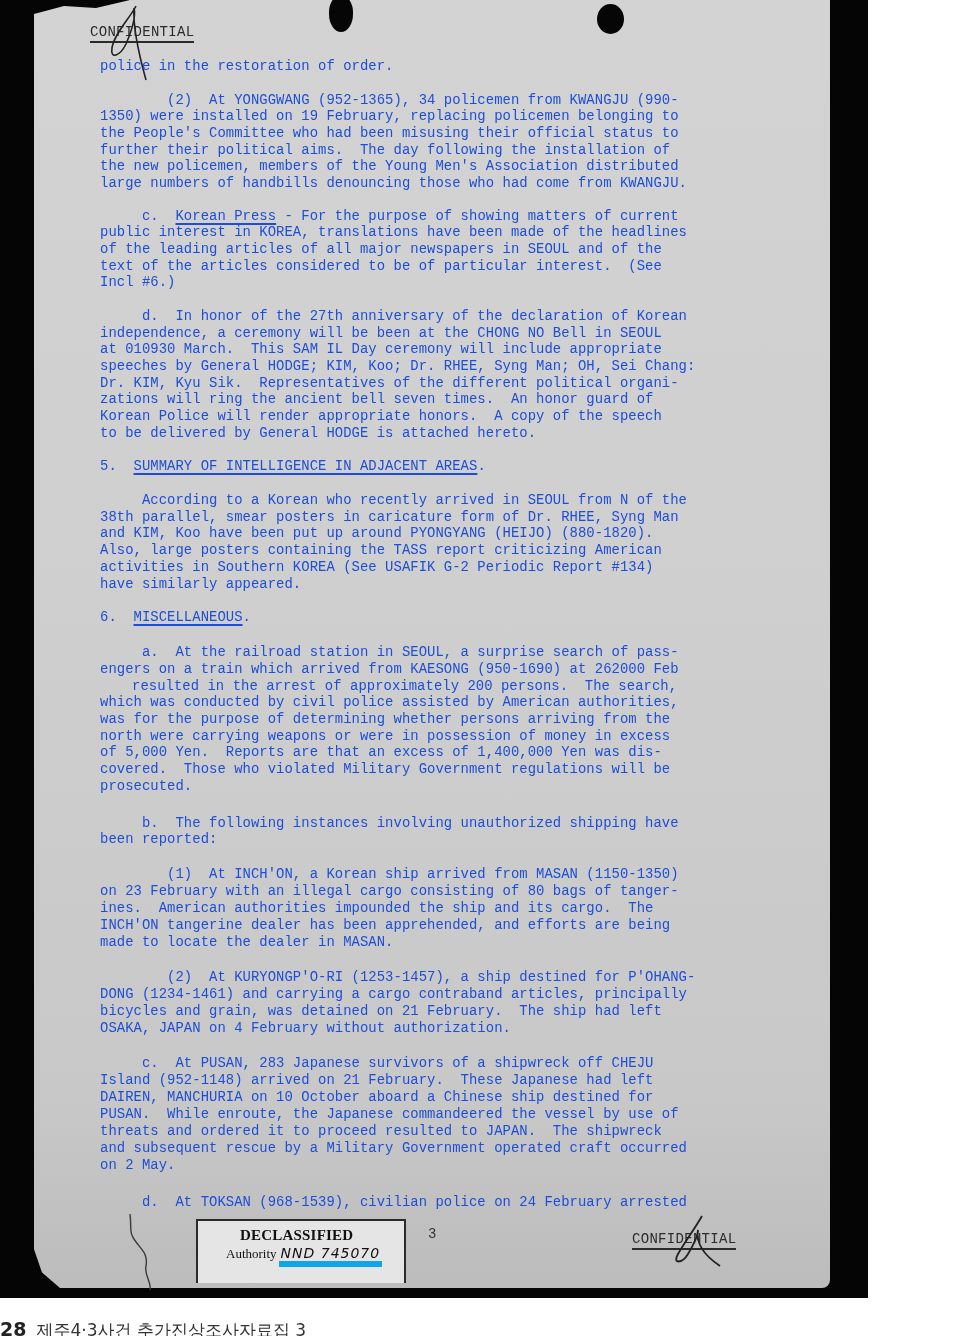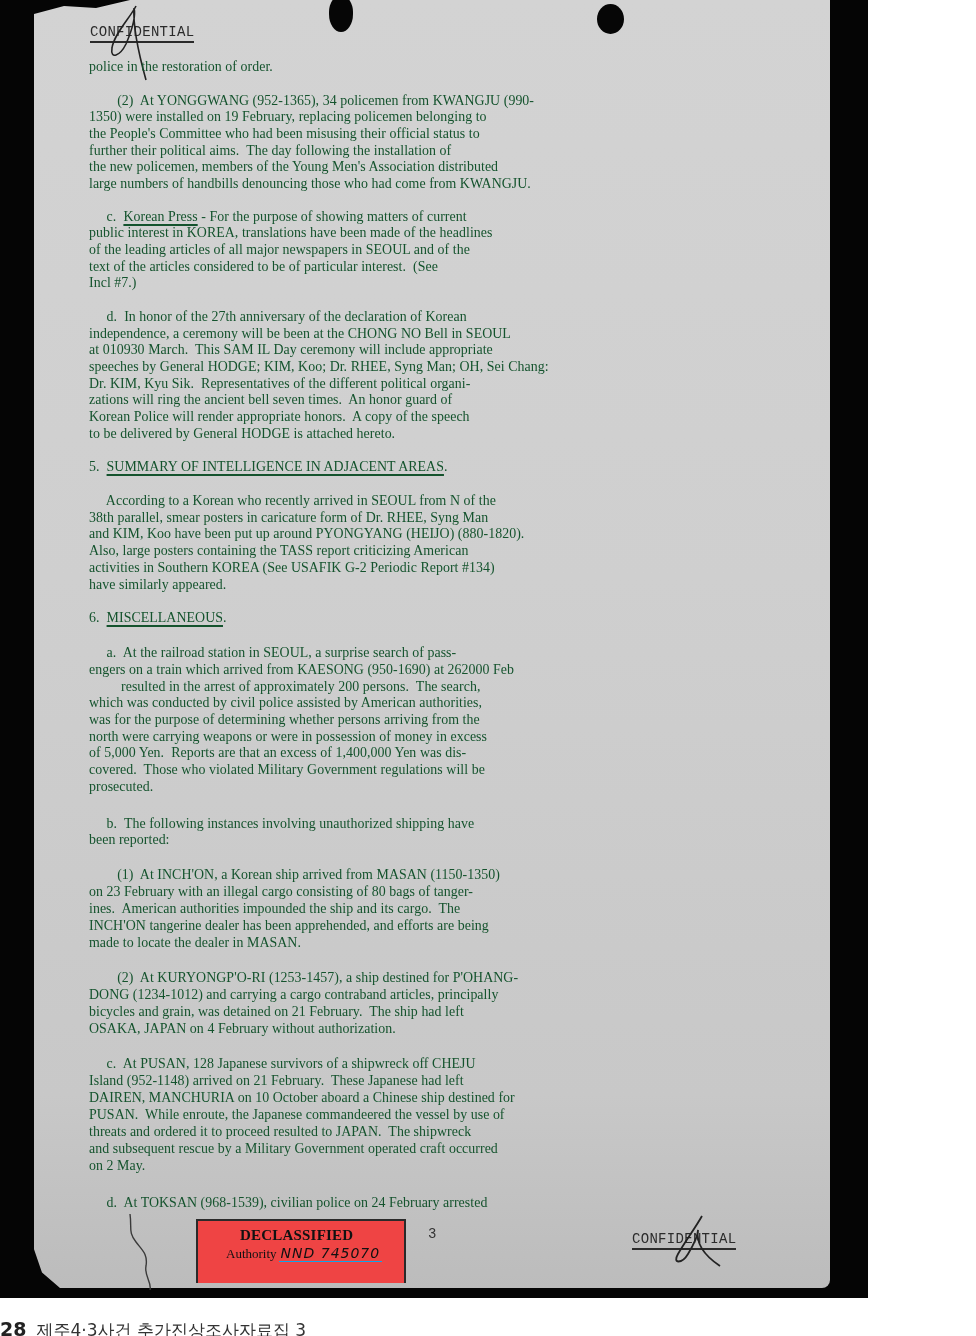--- a/index.html
+++ b/index.html
@@ -18,41 +18,41 @@
     border-radius: 0 0 8px 10px;
     clip-path: polygon(0 14px, 30px 6px, 62px 8px, 96px 0, 100% 0, 100% 100%, 26px 100%, 8px 98.8%, 0 97%);
   }
   .punch {
     position: absolute; background: #060606; border-radius: 50%;
   }
   .punch.p1 { left: 295px; top: -4px; width: 24px; height: 36px; border-radius: 45% 45% 50% 50%; }
   .punch.p2 { left: 563px; top: 4px; width: 27px; height: 30px; }
 
   .line {
-    position: absolute; left: 89px; font-size: 13.9px; line-height: 17px;
-    color: #14532d; white-space: pre; letter-spacing: 0.05px; font-family: Liberation Serif, serif;
+    position: absolute; left: 100px; font-size: 13.9px; line-height: 17px;
+    color: #1d4ed8; white-space: pre; letter-spacing: 0.05px;
   }
   .hdr-conf {
     position: absolute; left: 90px; top: 24px; font-size: 14px; color: #2a2a2a;
     border-bottom: 2px solid #2a2a2a; padding-bottom: 1px; letter-spacing: 0.3px;
   }
   .u { text-decoration: underline; text-decoration-thickness: 1.5px; text-underline-offset: 3px; }
   .sig {
     position: absolute; pointer-events: none;
   }
   .stamp {
     position: absolute; left: 196px; top: 1219px; width: 206px; height: 62px;
-    background: #ef4444; border: 2px solid #2a2a2a; border-bottom: none;
+    background: #e5e5e5; border: 2px solid #2a2a2a; border-bottom: none;
     font-family: "Liberation Serif", "DejaVu Serif", serif; color: #111; text-decoration: underline;
   }
   .stamp .t1 { position: absolute; left: 42px; top: 6px; font-size: 15px; font-weight: bold; letter-spacing: 0.2px; }
   .stamp .t2 { position: absolute; left: 28px; top: 24px; font-size: 13px; }
   .stamp .t2 .hw {
     display: inline-block; margin-left: 2px; font-family: "DejaVu Sans", sans-serif; font-style: italic;
-    font-size: 14px; border-bottom: 1px solid #0ea5e9; padding: 0 2px; letter-spacing: 1px;
+    font-size: 14px; border-bottom: 6px solid #0ea5e9; padding: 0 2px; letter-spacing: 1px;
   }
   .page-num { position: absolute; left: 428px; top: 1226px; font-size: 14px; color: #333; }
   .ftr-conf {
     position: absolute; left: 632px; top: 1231px; font-size: 14px; color: #2b2b2b;
     border-bottom: 2px solid #2b2b2b; padding-bottom: 1px; letter-spacing: 0.3px;
   }
   .book-footer {
     position: absolute; left: 0; top: 1318px; font-family: "DejaVu Sans", sans-serif;
     font-size: 17px; color: #333; white-space: nowrap;
   }
@@ -79,21 +79,21 @@
     <div class="line" style="top: 92px;">        (2)  At YONGGWANG (952-1365), 34 policemen from KWANGJU (990-</div>
     <div class="line" style="top: 108px;">1350) were installed on 19 February, replacing policemen belonging to</div>
     <div class="line" style="top: 125px;">the People's Committee who had been misusing their official status to</div>
     <div class="line" style="top: 142px;">further their political aims.  The day following the installation of</div>
     <div class="line" style="top: 158px;">the new policemen, members of the Young Men's Association distributed</div>
     <div class="line" style="top: 175px;">large numbers of handbills denouncing those who had come from KWANGJU.</div>
     <div class="line" style="top: 208px;">     c.  <span class="u">Korean Press</span> - For the purpose of showing matters of current</div>
     <div class="line" style="top: 224px;">public interest in KOREA, translations have been made of the headlines</div>
     <div class="line" style="top: 241px;">of the leading articles of all major newspapers in SEOUL and of the</div>
     <div class="line" style="top: 258px;">text of the articles considered to be of particular interest.  (See</div>
-    <div class="line" style="top: 274px;">Incl #7.)</div>
+    <div class="line" style="top: 274px;">Incl #6.)</div>
     <div class="line" style="top: 308px;">     d.  In honor of the 27th anniversary of the declaration of Korean</div>
     <div class="line" style="top: 325px;">independence, a ceremony will be been at the CHONG NO Bell in SEOUL</div>
     <div class="line" style="top: 341px;">at 010930 March.  This SAM IL Day ceremony will include appropriate</div>
     <div class="line" style="top: 358px;">speeches by General HODGE; KIM, Koo; Dr. RHEE, Syng Man; OH, Sei Chang:</div>
     <div class="line" style="top: 375px;">Dr. KIM, Kyu Sik.  Representatives of the different political organi-</div>
     <div class="line" style="top: 391px;">zations will ring the ancient bell seven times.  An honor guard of</div>
     <div class="line" style="top: 408px;">Korean Police will render appropriate honors.  A copy of the speech</div>
     <div class="line" style="top: 425px;">to be delivered by General HODGE is attached hereto.</div>
     <div class="line" style="top: 458px;">5.  <span class="u">SUMMARY OF INTELLIGENCE IN ADJACENT AREAS</span>.</div>
     <div class="line" style="top: 492px;">     According to a Korean who recently arrived in SEOUL from N of the</div>
@@ -113,24 +113,24 @@
     <div class="line" style="top: 761px;">covered.  Those who violated Military Government regulations will be</div>
     <div class="line" style="top: 778px;">prosecuted.</div>
     <div class="line" style="top: 815px;">     b.  The following instances involving unauthorized shipping have</div>
     <div class="line" style="top: 831px;">been reported:</div>
     <div class="line" style="top: 866px;">        (1)  At INCH'ON, a Korean ship arrived from MASAN (1150-1350)</div>
     <div class="line" style="top: 883px;">on 23 February with an illegal cargo consisting of 80 bags of tanger-</div>
     <div class="line" style="top: 900px;">ines.  American authorities impounded the ship and its cargo.  The</div>
     <div class="line" style="top: 917px;">INCH'ON tangerine dealer has been apprehended, and efforts are being</div>
     <div class="line" style="top: 934px;">made to locate the dealer in MASAN.</div>
     <div class="line" style="top: 969px;">        (2)  At KURYONGP'O-RI (1253-1457), a ship destined for P'OHANG-</div>
-    <div class="line" style="top: 986px;">DONG (1234-1012) and carrying a cargo contraband articles, principally</div>
+    <div class="line" style="top: 986px;">DONG (1234-1461) and carrying a cargo contraband articles, principally</div>
     <div class="line" style="top: 1003px;">bicycles and grain, was detained on 21 February.  The ship had left</div>
     <div class="line" style="top: 1020px;">OSAKA, JAPAN on 4 February without authorization.</div>
-    <div class="line" style="top: 1055px;">     c.  At PUSAN, 128 Japanese survivors of a shipwreck off CHEJU</div>
+    <div class="line" style="top: 1055px;">     c.  At PUSAN, 283 Japanese survivors of a shipwreck off CHEJU</div>
     <div class="line" style="top: 1072px;">Island (952-1148) arrived on 21 February.  These Japanese had left</div>
     <div class="line" style="top: 1089px;">DAIREN, MANCHURIA on 10 October aboard a Chinese ship destined for</div>
     <div class="line" style="top: 1106px;">PUSAN.  While enroute, the Japanese commandeered the vessel by use of</div>
     <div class="line" style="top: 1123px;">threats and ordered it to proceed resulted to JAPAN.  The shipwreck</div>
     <div class="line" style="top: 1140px;">and subsequent rescue by a Military Government operated craft occurred</div>
     <div class="line" style="top: 1157px;">on 2 May.</div>
     <div class="line" style="top: 1194px;">     d.  At TOKSAN (968-1539), civilian police on 24 February arrested</div>
   </div>
 
 <svg class="crack" style="left:120px;top:1210px" width="40" height="80" viewBox="0 0 40 80">

